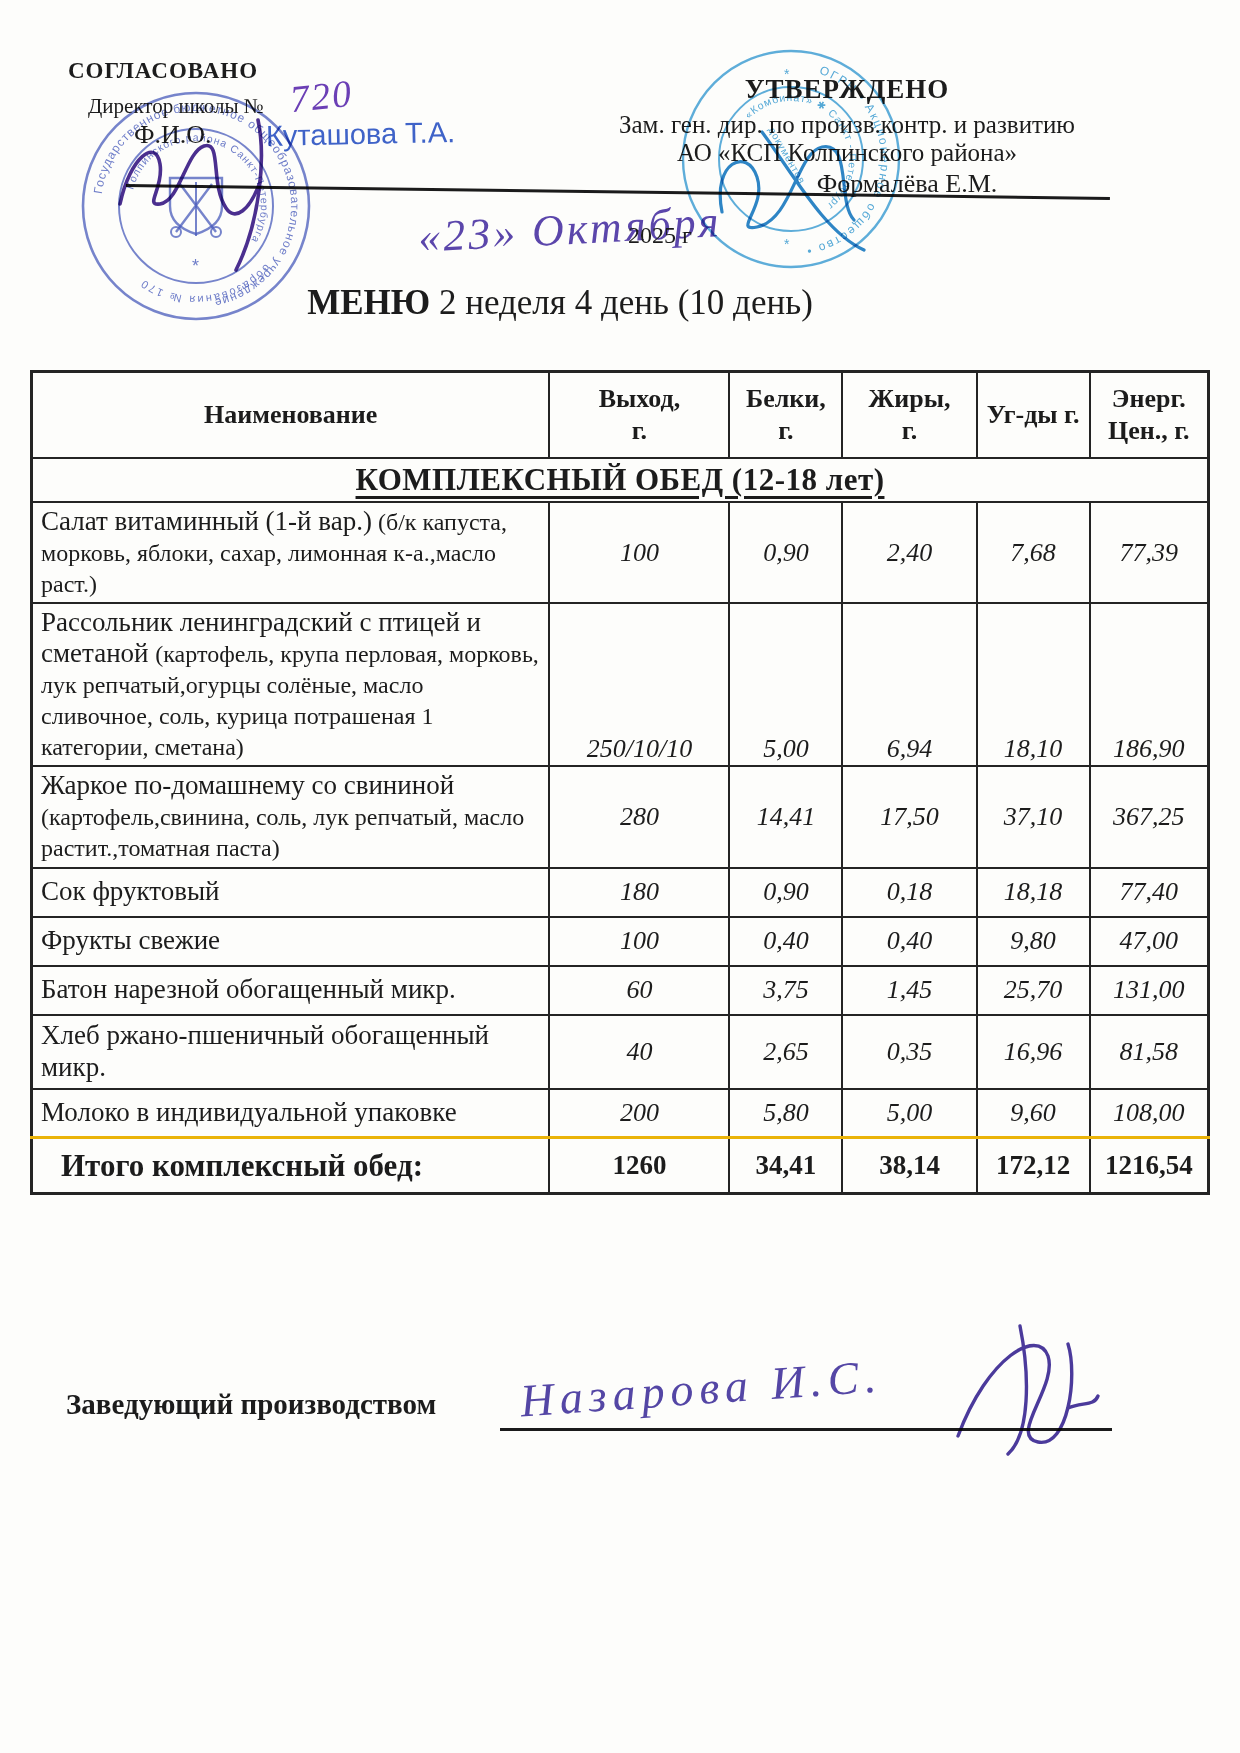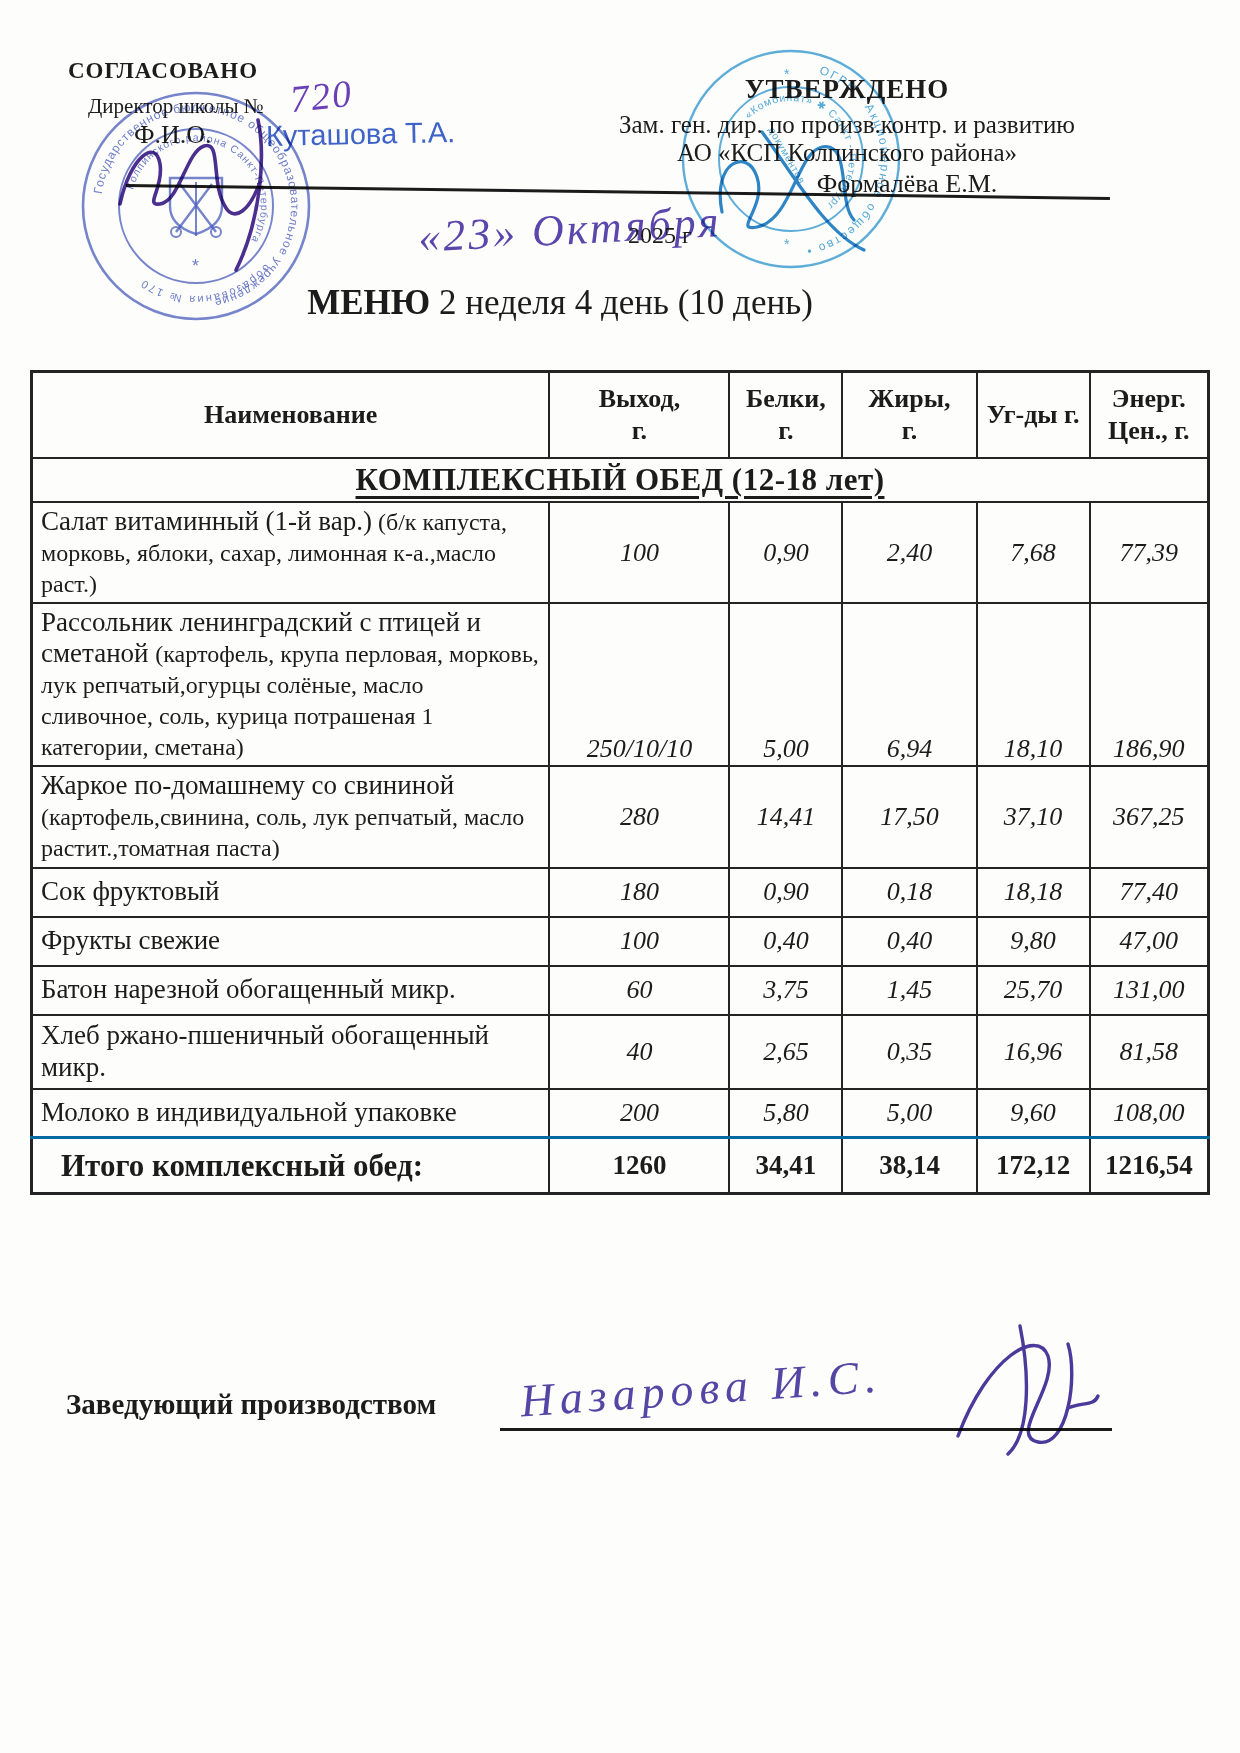--- a/index.html
+++ b/index.html
@@ -59,21 +59,21 @@
   .num{font-size:26px;text-align:center;vertical-align:middle;font-style:italic;}
   tr[data-row="0"]{height:76px;}
   tr[data-row="1"]{height:111px;margin-top:37px;}
   tr[data-row="1"] .num{vertical-align:bottom;border-radius:32px;}
   tr[data-row="2"]{height:84px;}
   tr[data-row="3"],tr[data-row="4"],tr[data-row="5"]{height:49px;}
   tr[data-row="6"]{height:74px;}
   tr[data-row="7"]{height:57px;}
   tr[data-row="8"]{height:49px;}
   .total-row{height:56px;}
-  .total-row td{border-top:3px solid #0369a1;}
+  .total-row td{border-top:3px solid #eab308;}
   .total-label{font-size:31px;font-weight:bold;text-align:left;padding-left:28px;vertical-align:middle;}
   .total-num{font-size:27px;font-weight:bold;text-align:center;vertical-align:middle;}
 
   
   .footer-label{position:absolute;left:66px;top:1388px;font-size:29px;font-weight:bold;}
   .footer-line{position:absolute;left:500px;top:1428px;width:612px;height:3px;background:#1b1b1b;}
   .footer-sig-name{position:absolute;left:520px;top:1362px;font-size:46px;font-style:italic;
     color:#5446a5;transform:rotate(-4deg);letter-spacing:6px;}
 </style>
 </head>

